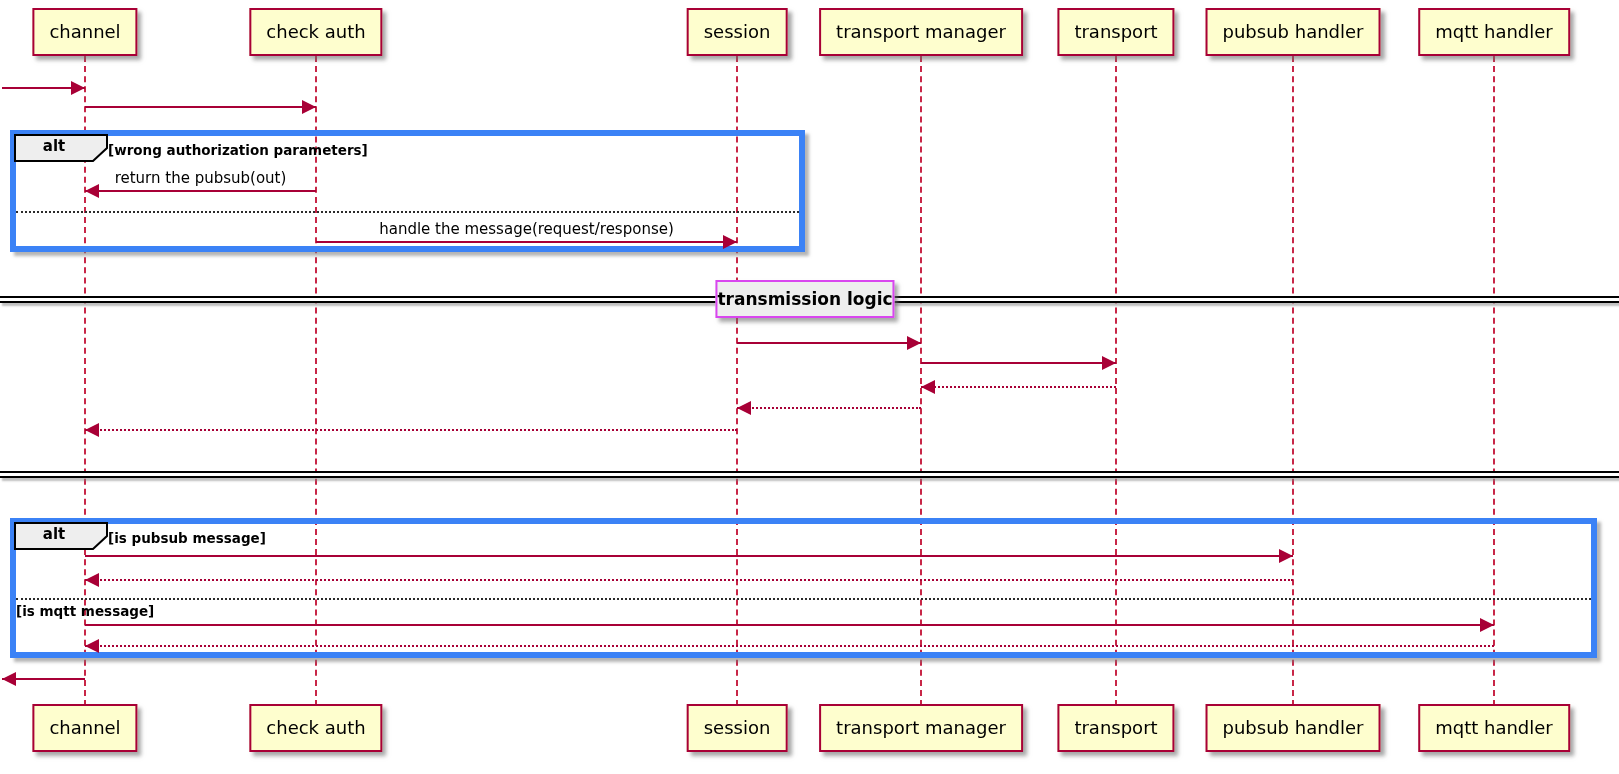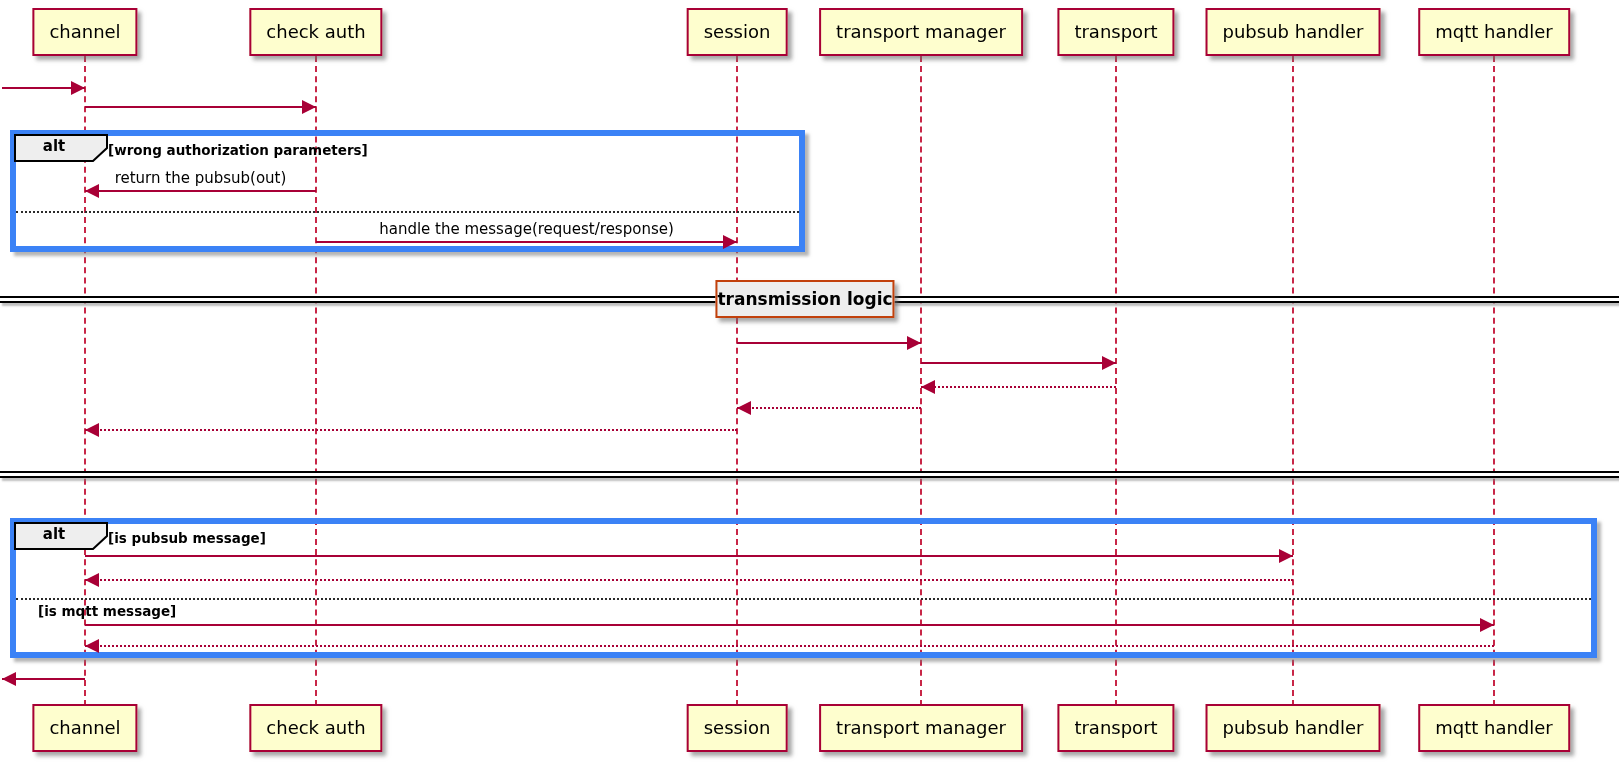--- a/index.html
+++ b/index.html
@@ -42,32 +42,32 @@
     position:absolute; left:-2px; top:1px; width:80px; text-align:center;
     font-weight:bold; font-size:15px; z-index:5;
   }
   .frame-cond {
     position:absolute; top:6px; left:92px; font-weight:bold; font-size:13.5px;
     white-space:nowrap; z-index:5;
   }
   .frame-sep { position:absolute; left:0; width:100%; height:0;
     border-top:2px dotted #2b2b2b; z-index:4; }
   .frame-else {
-    position:absolute; left:22px; font-weight:bold; font-size:13.5px;
+    position:absolute; left:0; font-weight:bold; font-size:13.5px;
     white-space:nowrap; z-index:5;
   }
   .divline {
     position:absolute; left:0; width:1619px; height:7px;
     border-top:2px solid #000; border-bottom:2px solid #000;
     box-shadow:2px 3px 2px rgba(130,130,130,.5);
     z-index:2; background:#fff;
   }
   .divbox {
     position:absolute; transform:translateX(-50%);
-    background:#EEEEEE; border:2px solid #c2410c;
+    background:#EEEEEE; border:2px solid #d946ef;
     font-weight:bold; font-size:17px; white-space:nowrap;
     padding:0 0; height:38px; line-height:34px; 
     box-shadow:4px 4px 4px rgba(110,110,110,.6);
     z-index:5;
   }
 </style>
 </head>
 <body>
 
 <div id="stage">

